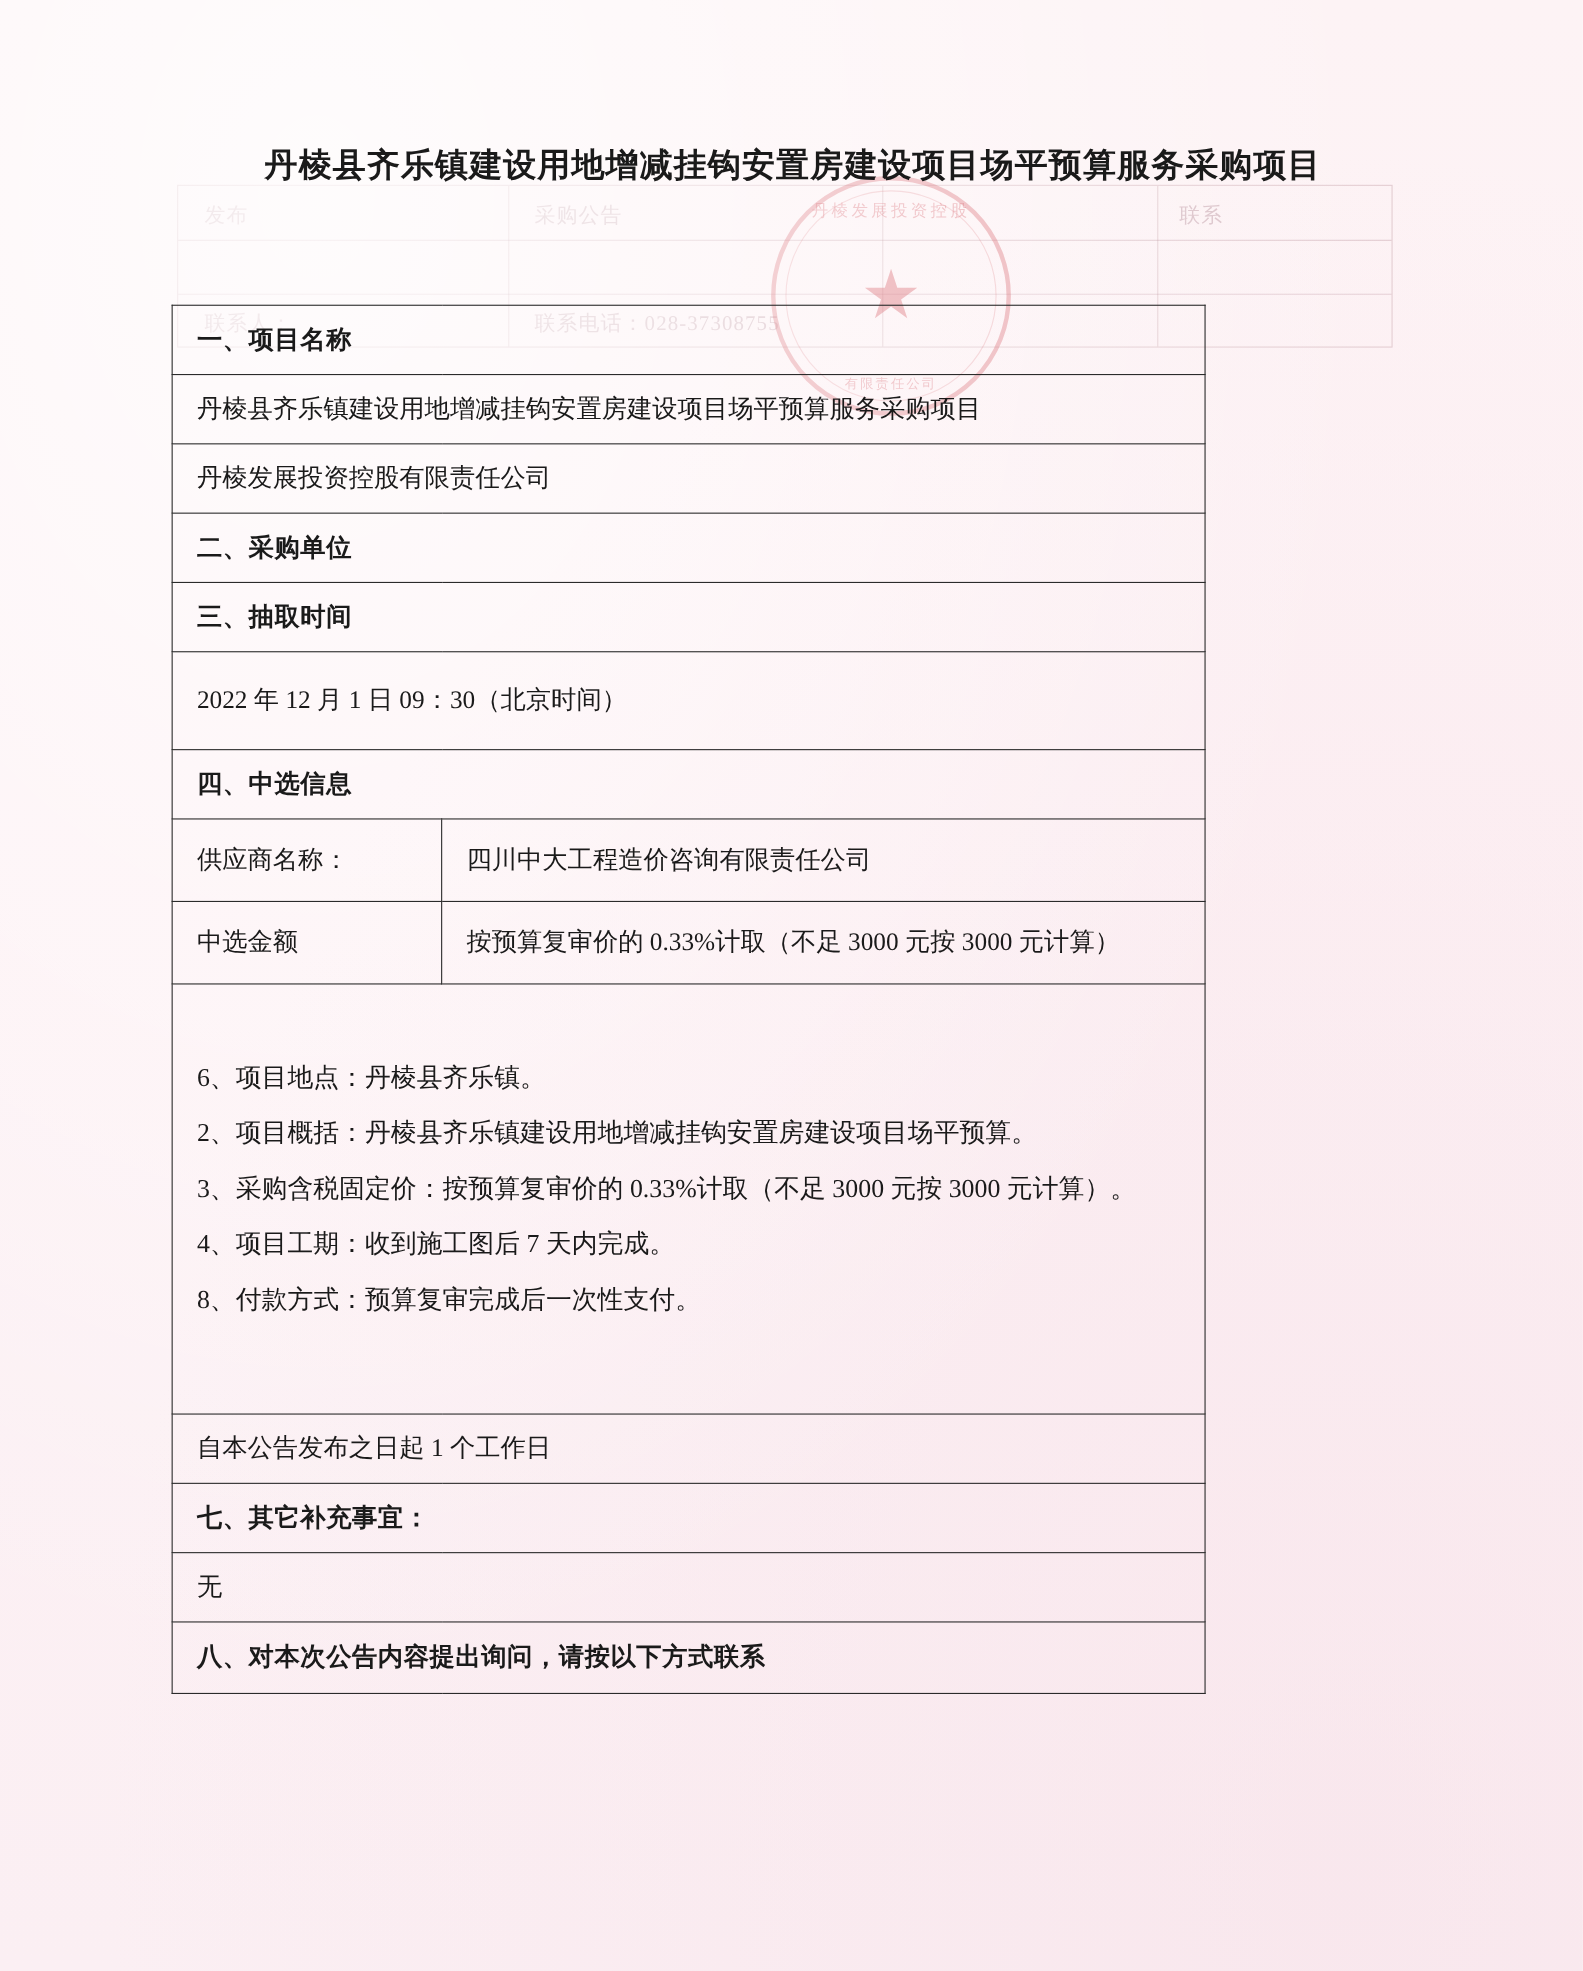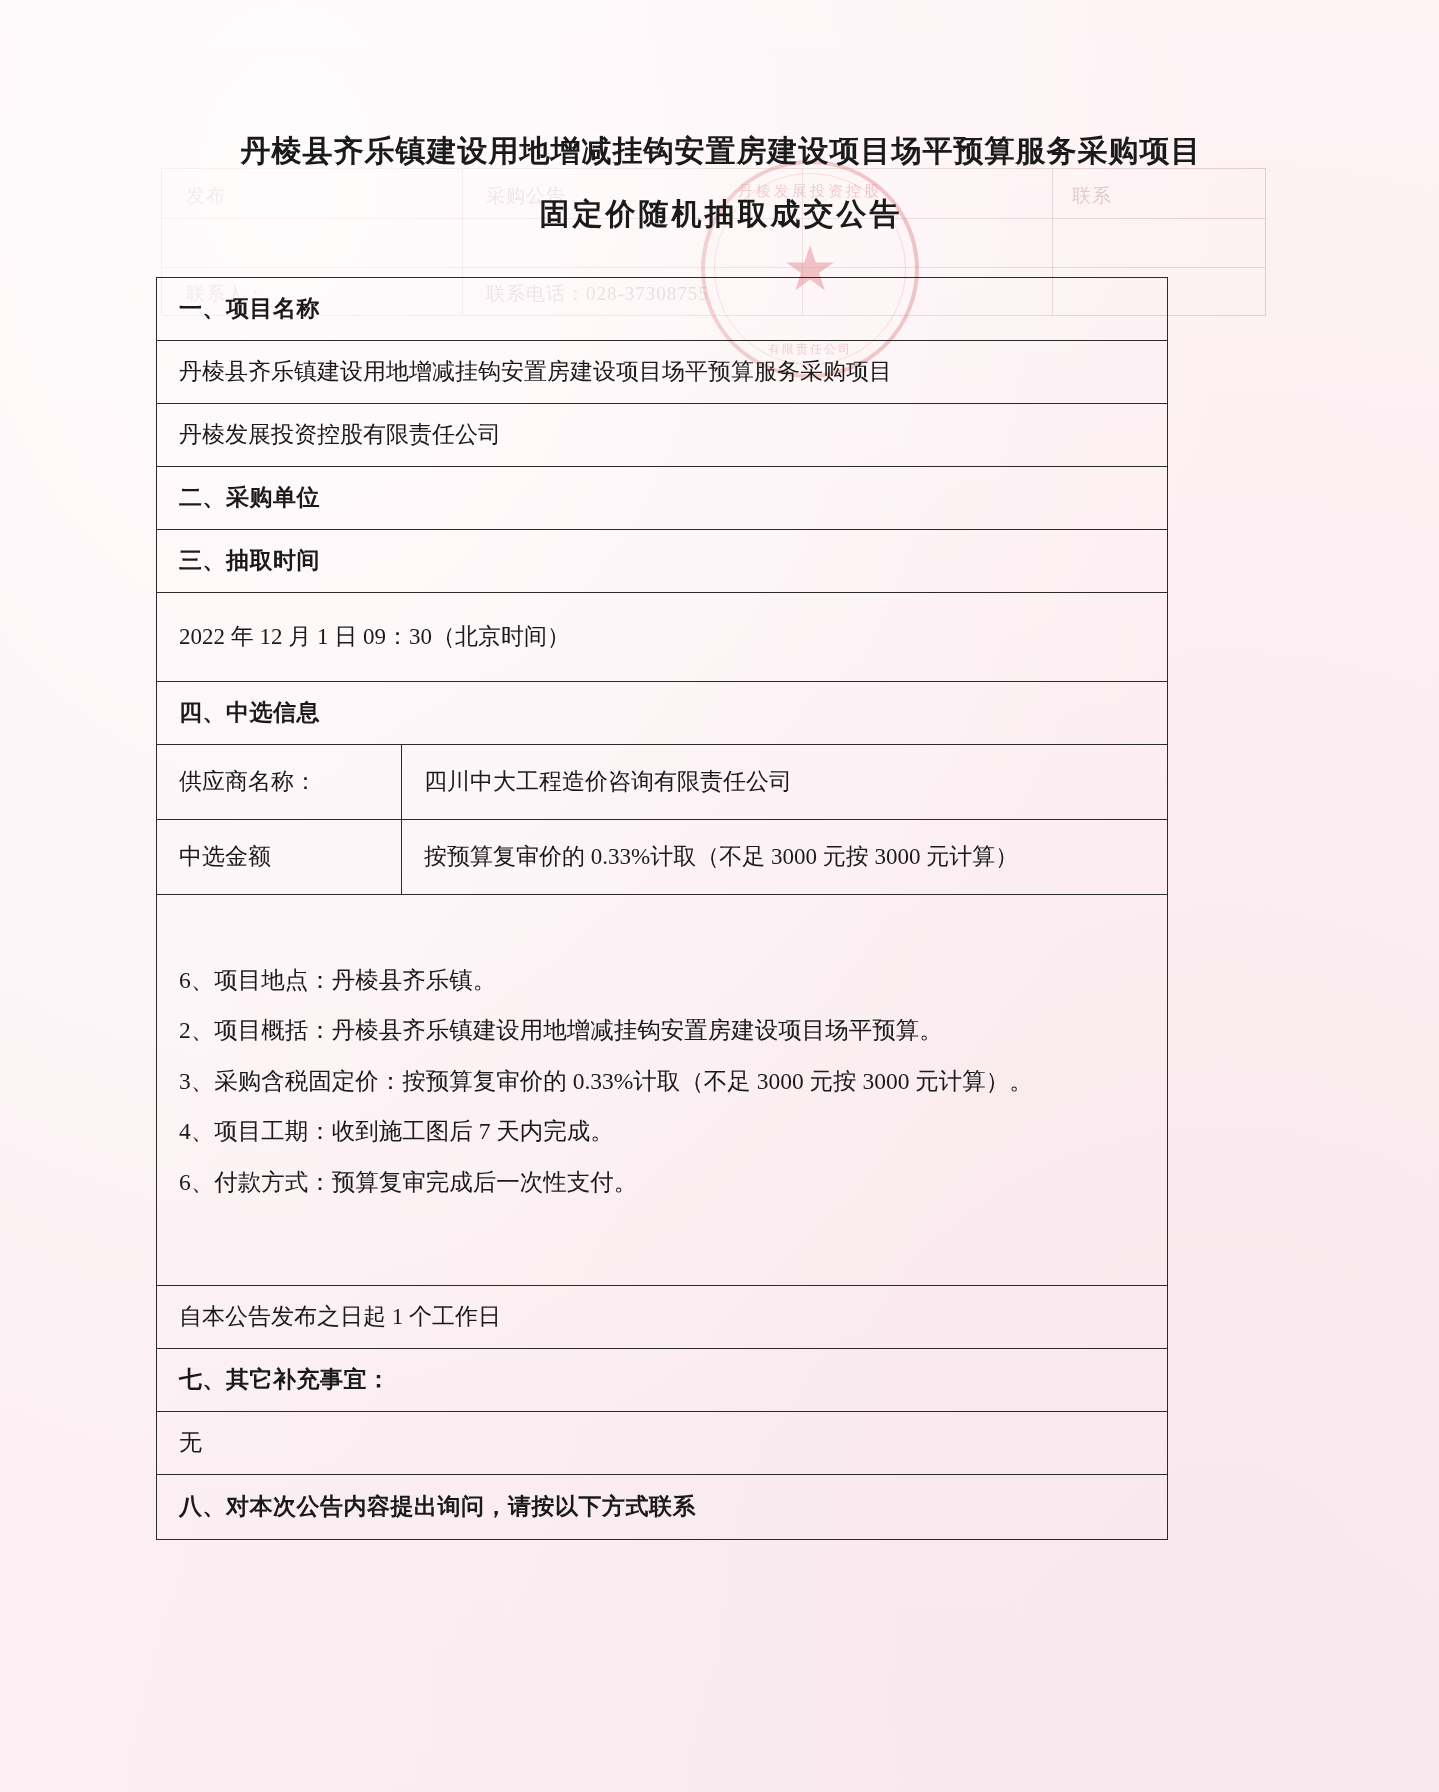--- a/index.html
+++ b/index.html
@@ -121,21 +121,21 @@
   }
   .title-line.second {
     margin-top: 18px;
     letter-spacing: 3px;
   }
 
   table.form {
     position: absolute;
     left: 155px;
     top: 277px;
-    width: 1012px;
+    width: 940px;
     border-collapse: collapse;
     z-index: 3;
     background: transparent;
     padding-left: 28px;
   }
   table.form td {
     border: 1.6px solid #2b2b2b;
     padding: 0 22px;
     vertical-align: middle;
     font-size: 23px;
@@ -202,21 +202,20 @@
 
   <div class="stamp">
     <div class="inner-ring"></div>
     <div class="arc-top">丹棱发展投资控股</div>
     <div class="star">★</div>
     <div class="arc-bottom">有限责任公司</div>
   </div>
 
   <div class="title-wrap">
     <div class="title-line">丹棱县齐乐镇建设用地增减挂钩安置房建设项目场平预算服务采购项目</div>
-    <div class="title-line second">固定价随机抽取成交公告</div>
   </div>
 
   <table class="form">
     <tbody>
         <tr>
       <td class="section" colspan="2">一、项目名称</td>
     </tr>
     <tr>
       <td class="value" colspan="2">丹棱县齐乐镇建设用地增减挂钩安置房建设项目场平预算服务采购项目</td>
     </tr>
@@ -247,21 +246,21 @@
       <td class="pair-value">按预算复审价的 0.33%计取（不足 3000 元按 3000 元计算）</td>
     </tr>
 
     <tr>
       <td class="bullets" colspan="2">
         <ol class="bullet-list">
           <li>6、项目地点：丹棱县齐乐镇。</li>
           <li>2、项目概括：丹棱县齐乐镇建设用地增减挂钩安置房建设项目场平预算。</li>
           <li>3、采购含税固定价：按预算复审价的 0.33%计取（不足 3000 元按 3000 元计算）。</li>
           <li>4、项目工期：收到施工图后 7 天内完成。</li>
-          <li>6、付款方式：预算复审完成后一次性支付。</li>
+          <li>8、付款方式：预算复审完成后一次性支付。</li>
         </ol>
       </td>
     </tr>
 
     <tr>
       <td class="value" colspan="2">自本公告发布之日起 1 个工作日</td>
     </tr>
 
     <tr>
       <td class="section" colspan="2">七、其它补充事宜：</td>

